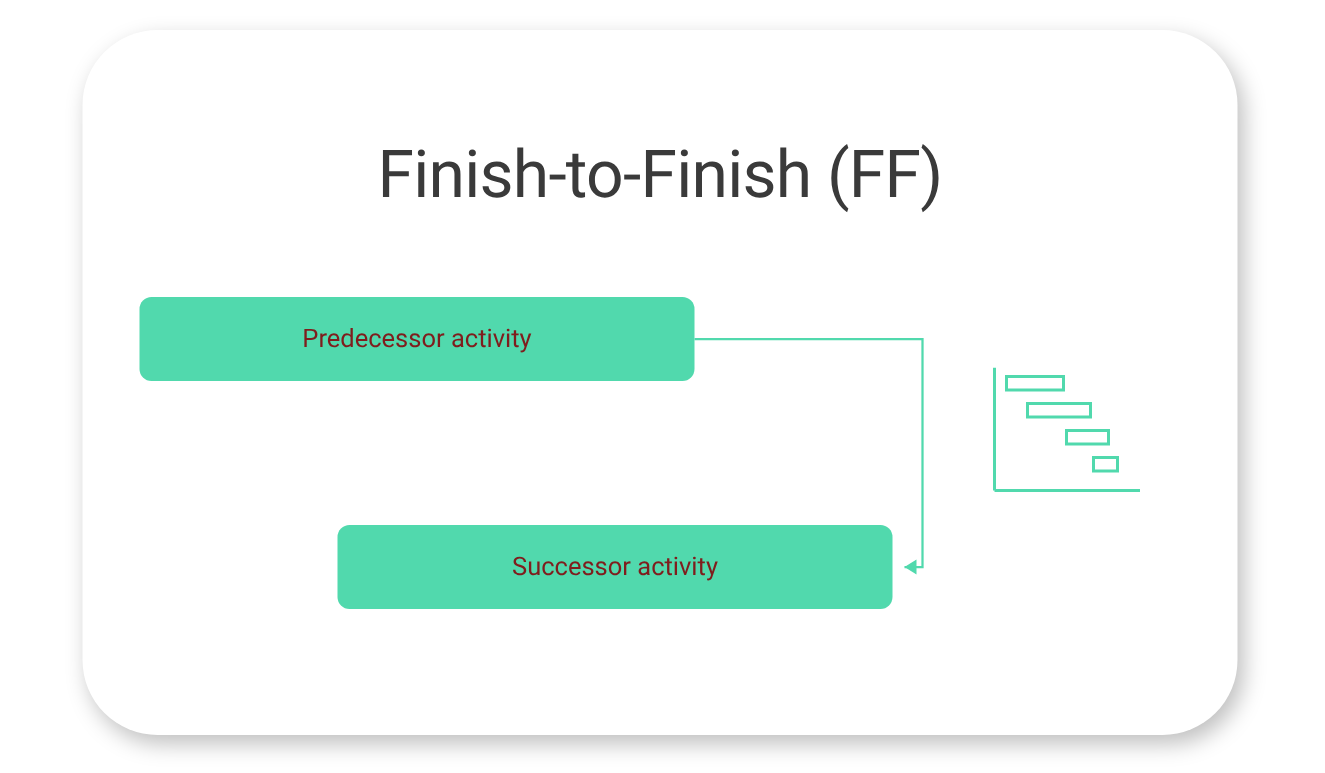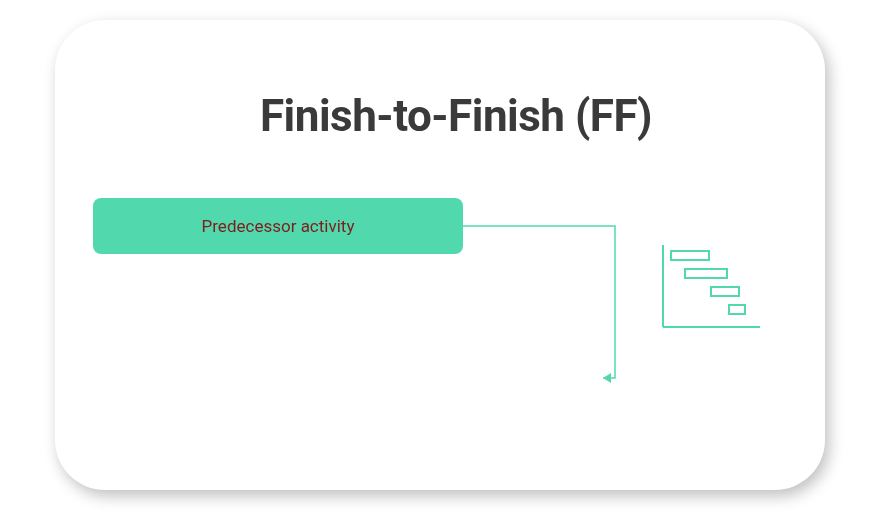--- a/index.html
+++ b/index.html
@@ -20,25 +20,25 @@
       top: 20px;
       width: 770px;
       height: 470px;
       background: #ffffff;
       border-radius: 50px;
       box-shadow: 4px 6px 15px rgba(0,0,0,0.25);
     }
     .title {
       position: absolute;
       top: 70px;
-      left: 16px;
+      left: 0;
       width: 100%;
       text-align: center;
       font-size: 44px;
-      font-weight: 700;
+      font-weight: 400;
       color: #3a3a3a;
       letter-spacing: -0.5px;
     }
     .activity-box {
       position: absolute;
       height: 56px;
       background: #51d9ad;
       border-radius: 8px;
       display: flex;
       align-items: center;
@@ -73,20 +73,23 @@
 <body>
 
 <div class="card">
 
   <h1 class="title">Finish-to-Finish (FF)</h1>
 
   <div class="activity-box predecessor">
     <span>Predecessor activity</span>
   </div>
 
+  <div class="activity-box successor">
+    <span>Successor activity</span>
+  </div>
 
   <svg class="connector" width="770" height="470">
     <path d="M 408 206 L 560 206 L 560 358 L 548 358" stroke="#51d9ad" stroke-width="1.5" fill="none"></path>
     <path d="M 548 358 L 556 353 L 556 363 Z" fill="#51d9ad"></path>
   </svg>
 
   <svg class="gantt-icon" width="110" height="90">
     <line x1="8" y1="0" x2="8" y2="82" stroke="#51d9ad" stroke-width="2"></line>
     <line x1="8" y1="82" x2="105" y2="82" stroke="#51d9ad" stroke-width="2"></line>
     <rect x="16" y="6" width="38" height="9" fill="none" stroke="#51d9ad" stroke-width="2"></rect>

